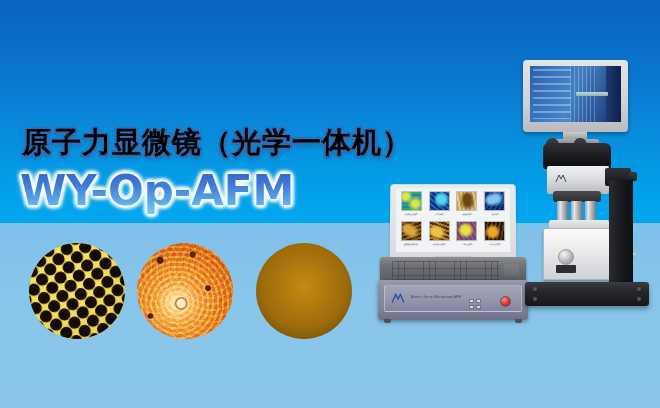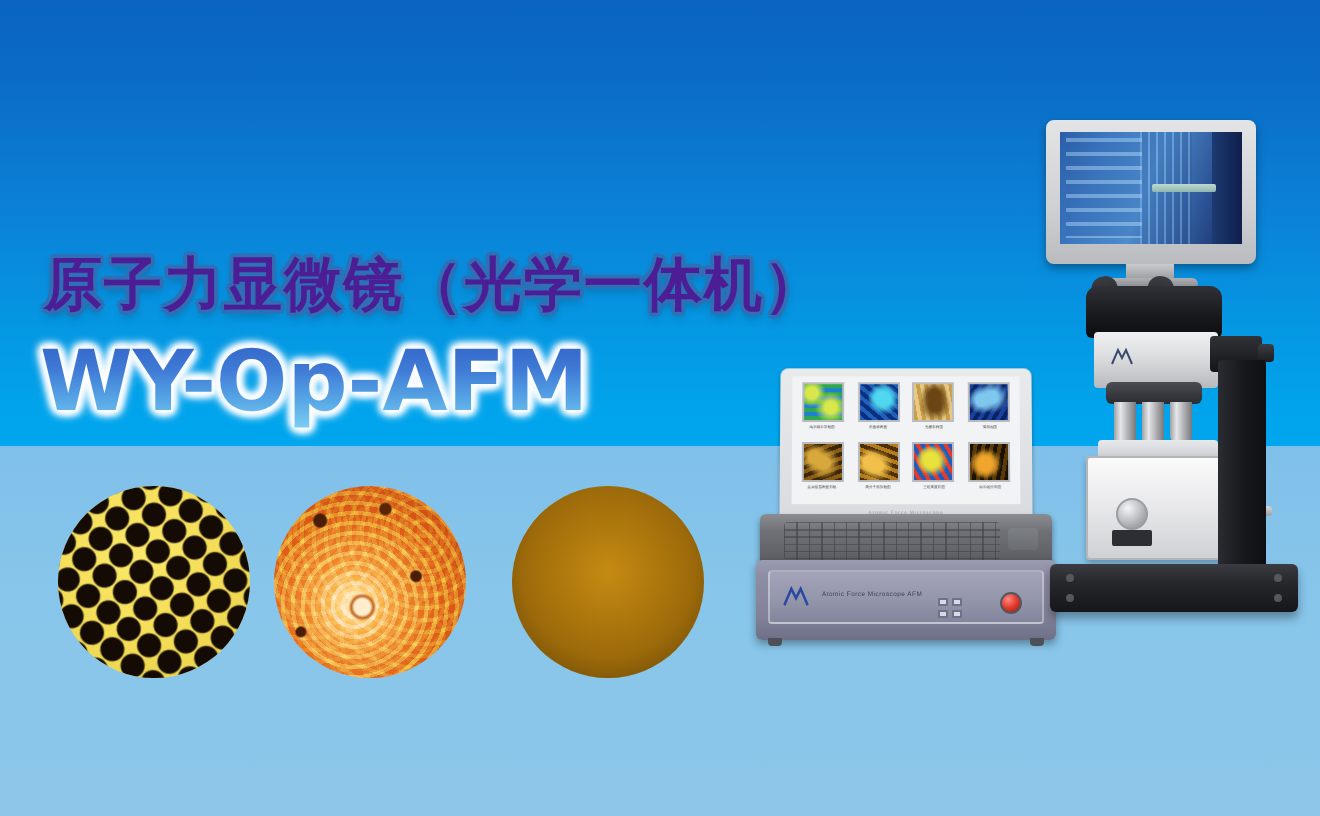--- a/index.html
+++ b/index.html
@@ -22,21 +22,21 @@
   .bg-bottom {
     position:absolute; left:0; top:223px; width:660px; height:185px;
     background:linear-gradient(180deg,#7fc0ea 0%,#87c5ea 35%,#8cc7e9 100%);
   }
 
   
   .title-cn {
     position:absolute; left:22px; top:123px;
     font-size:29px; font-weight:bold;
     letter-spacing:1px;
-    color:#4c1d95;
+    color:#000000;
     font-family:"DejaVu Sans","Liberation Sans",sans-serif;
     text-shadow:
        2px 0 0 #2f6fb5, -2px 0 0 #2f6fb5, 0 2px 0 #2f6fb5, 0 -2px 0 #2f6fb5,
        1.5px 1.5px 0 #2f6fb5, -1.5px 1.5px 0 #2f6fb5, 1.5px -1.5px 0 #2f6fb5, -1.5px -1.5px 0 #2f6fb5,
        0 3px 5px rgba(0,0,0,.25);
     white-space:nowrap;
   }
   .title-model {
     position:absolute; left:20px; top:166px;
     font-size:42px; font-weight:bold;

